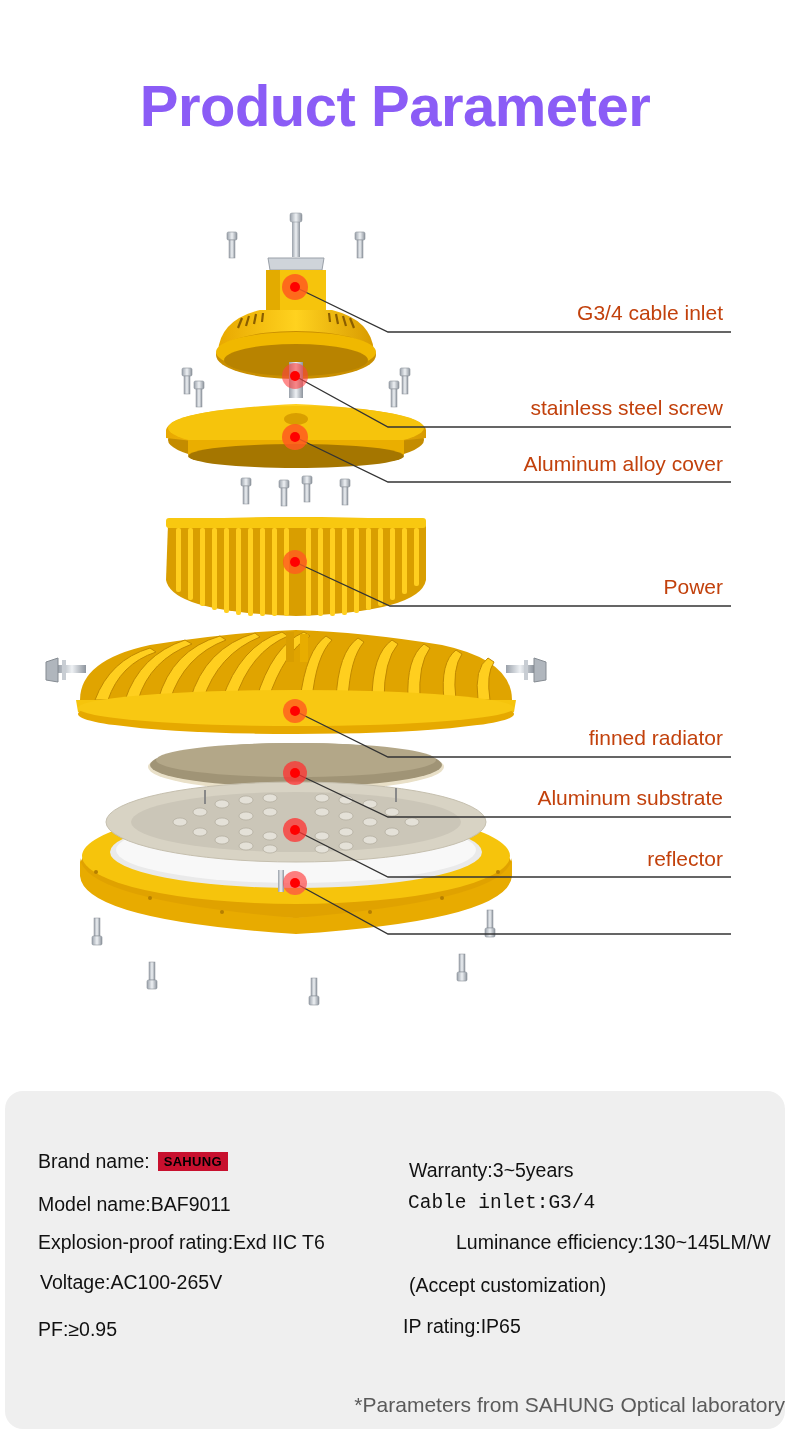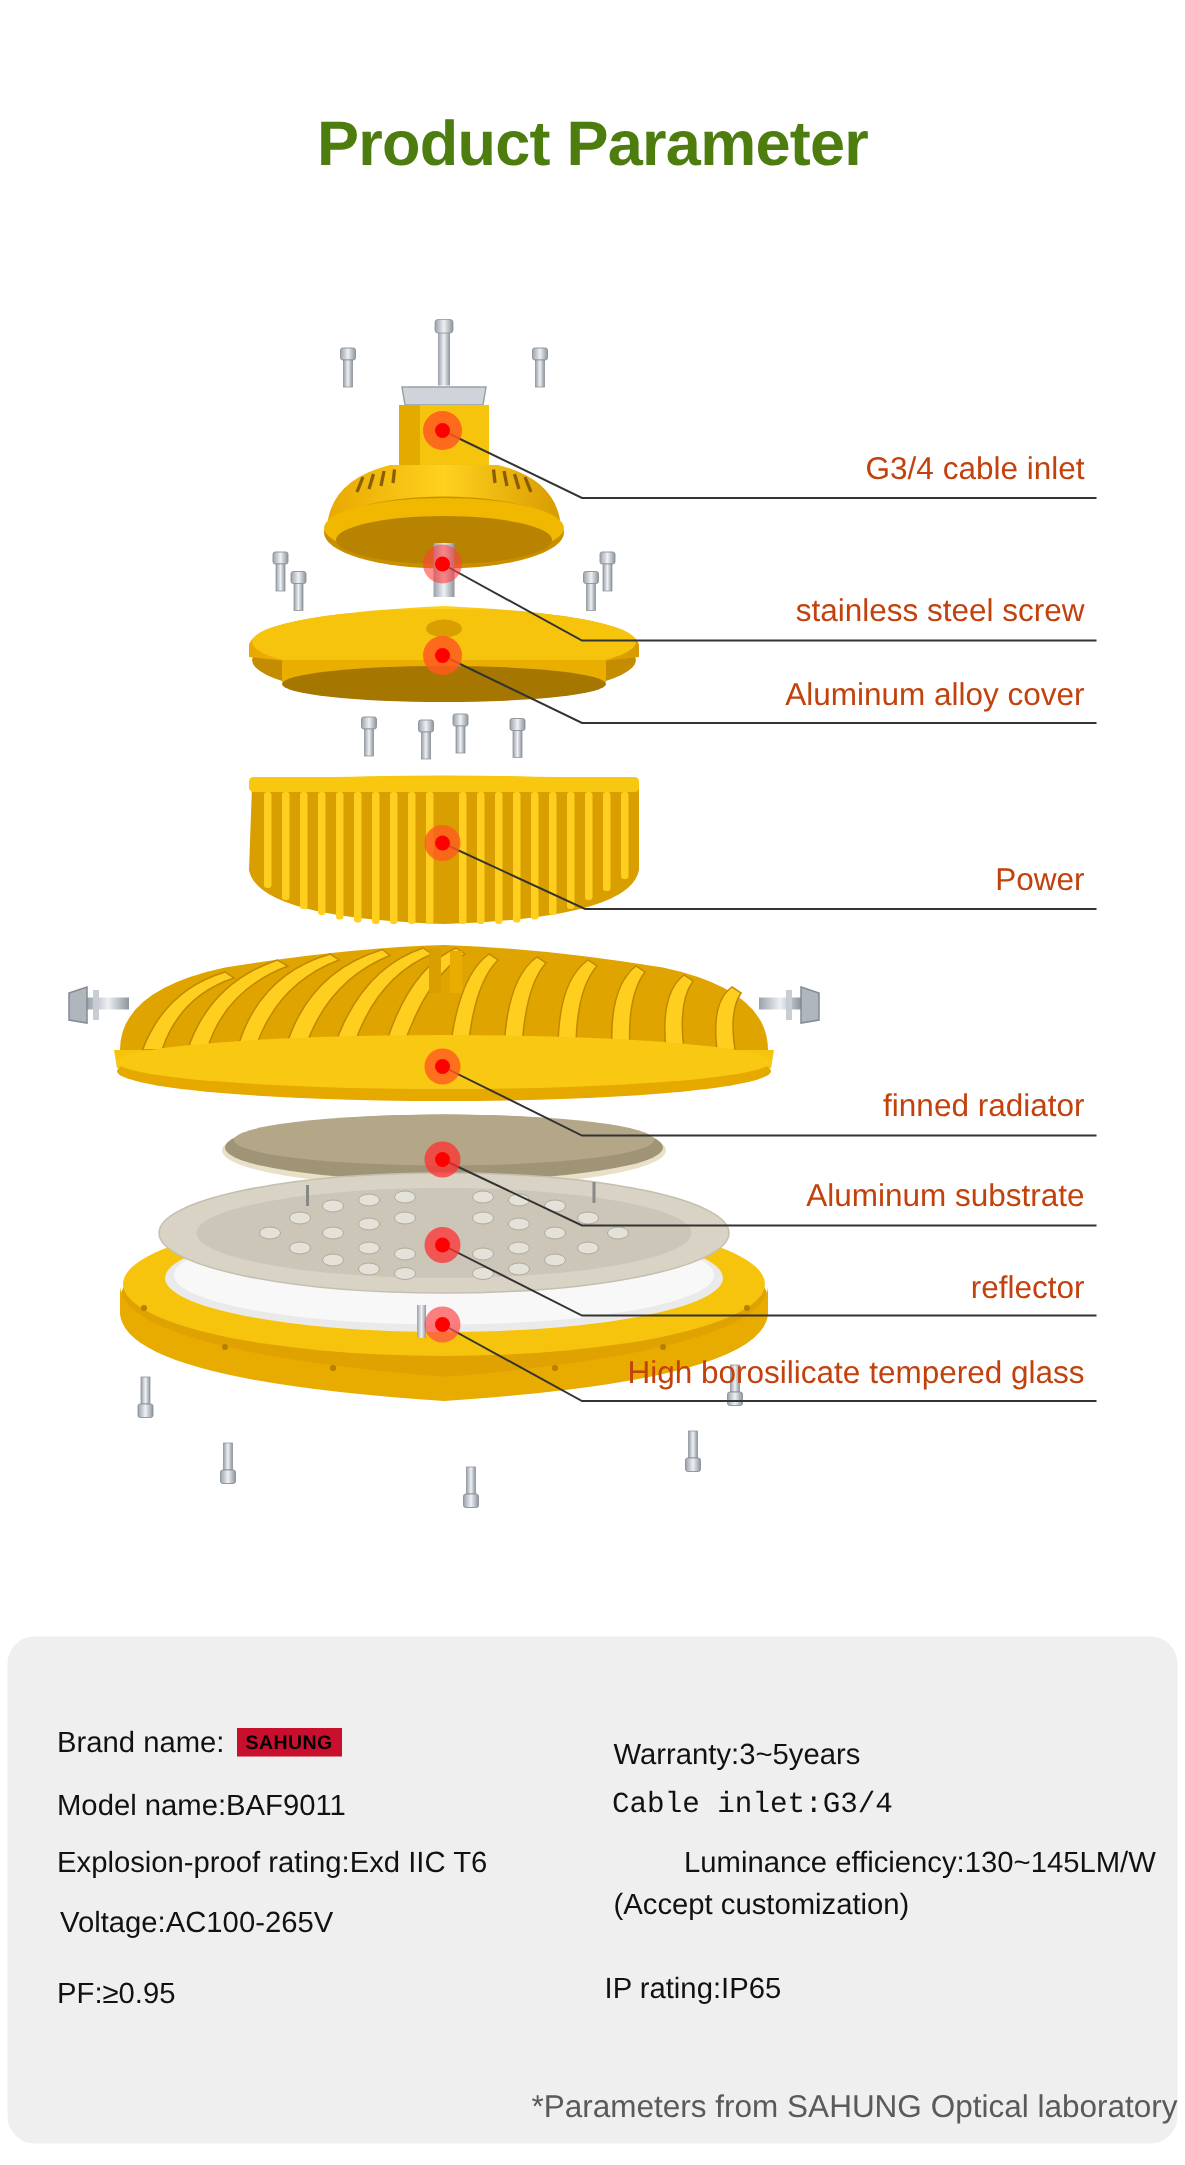--- a/index.html
+++ b/index.html
@@ -1,22 +1,22 @@
 <!DOCTYPE html>
 <html><head>
 <meta charset="utf-8">
 <style>
   * { margin: 0; padding: 0; box-sizing: border-box; }
   html, body { width: 790px; height: 1443px; background: #ffffff; overflow: hidden; }
   body { position: relative; font-family: "Liberation Sans", "DejaVu Sans", sans-serif; color: #111; }
 
   .page-title {
     position: absolute; left: 0; top: 72px; width: 790px;
-    text-align: center; font-size: 42px; font-weight: bold; letter-spacing: -0.5px;
-    color: #4d7c0f;
+    text-align: center; font-size: 58px; font-weight: bold; letter-spacing: -0.5px;
+    color: #8b5cf6;
   }
 
   .diagram { position: absolute; left: 0; top: 200px; width: 790px; height: 840px; }
   .diagram svg { position: absolute; left: 0; top: 0; }
 
   .callout-label {
     position: absolute; right: 67px; font-size: 21px; color: #c2410c;
     white-space: nowrap; text-align: right; line-height: 1;
   }
 
@@ -262,32 +262,31 @@
     </g>
   </svg>
 
   <div class="callout-label" style="top:102px;">G3/4 cable inlet</div>
   <div class="callout-label" style="top:197px;">stainless steel screw</div>
   <div class="callout-label" style="top:253px;">Aluminum alloy cover</div>
   <div class="callout-label" style="top:376px;">Power</div>
   <div class="callout-label" style="top:527px;">finned radiator</div>
   <div class="callout-label" style="top:587px;">Aluminum substrate</div>
   <div class="callout-label" style="top:648px;">reflector</div>
-  <div class="callout-label" style="top:705px;">High borosilicate tempered glass</div>
 </div>
 
 <div class="spec-panel">
   <div class="spec-item" style="left:33px; top:61px;">
     <span>Brand name:</span><span class="brand-badge">SAHUNG</span>
   </div>
   <div class="spec-item" style="left:33px; top:104px;">Model name:BAF9011</div>
   <div class="spec-item" style="left:33px; top:142px;">Explosion-proof rating:Exd IIC T6</div>
   <div class="spec-item" style="left:35px; top:182px;">Voltage:AC100-265V</div>
   <div class="spec-item" style="left:33px; top:229px;">PF:≥0.95</div>
 
   <div class="spec-item" style="left:404px; top:70px;">Warranty:3~5years</div>
   <div class="spec-item" style="left:403px; top:103px;font-family:Liberation Mono, monospace;">Cable inlet:G3/4</div>
   <div class="spec-item" style="left:403px; top:142px;margin-left:48px;">Luminance efficiency:130~145LM/W</div>
-  <div class="spec-item" style="left:404px; top:170px;">(Accept customization)</div>
+  <div class="spec-item" style="left:404px; top:185px;">(Accept customization)</div>
   <div class="spec-item" style="left:398px; top:226px;">IP rating:IP65</div>
 
   <div class="spec-footnote">*Parameters from SAHUNG Optical laboratory</div>
 </div>
 
 </body></html>

